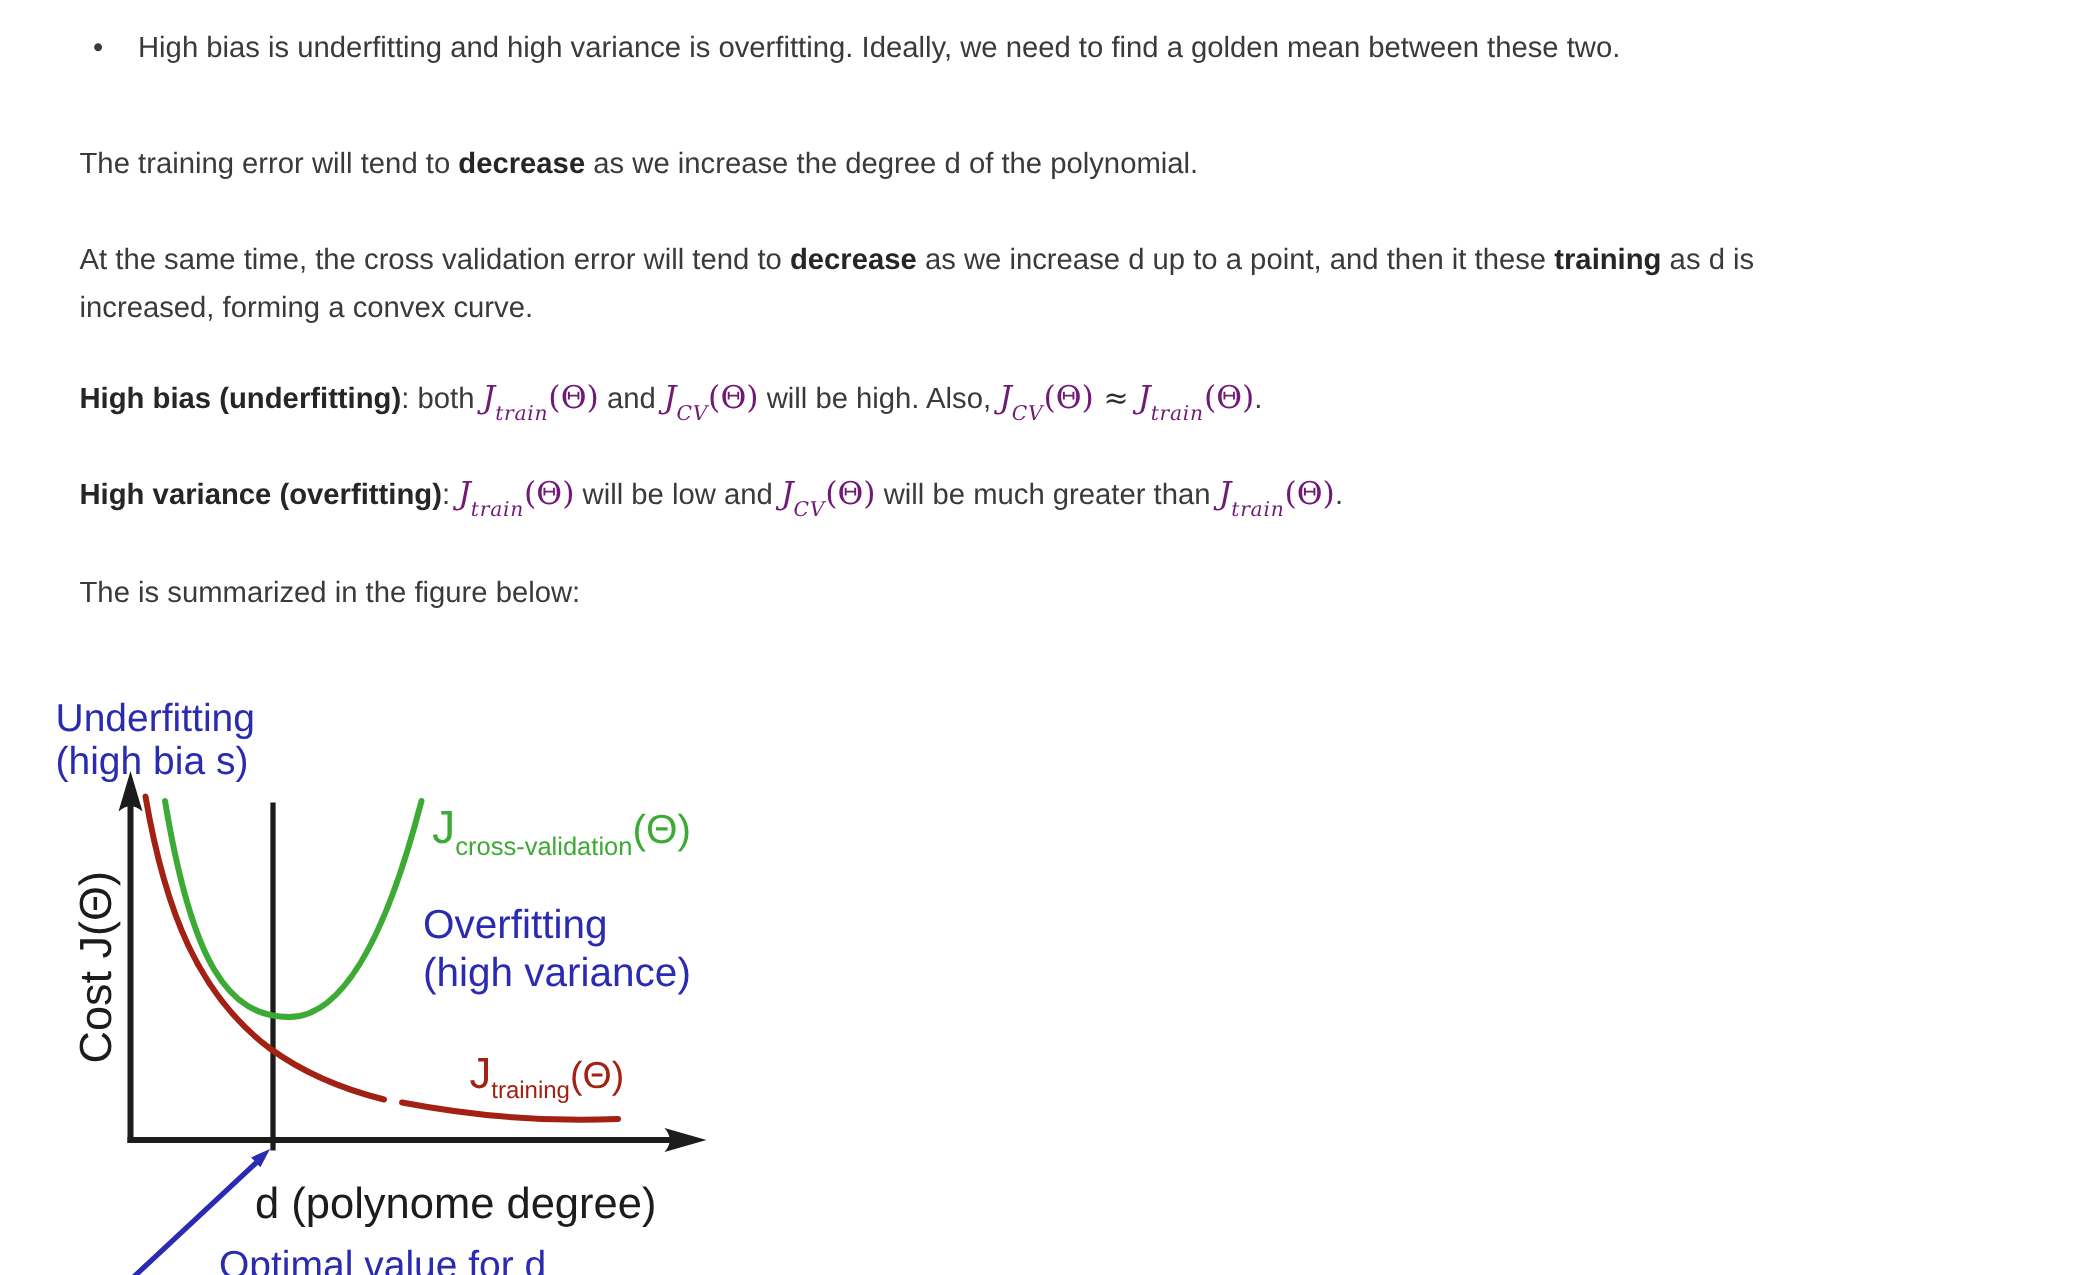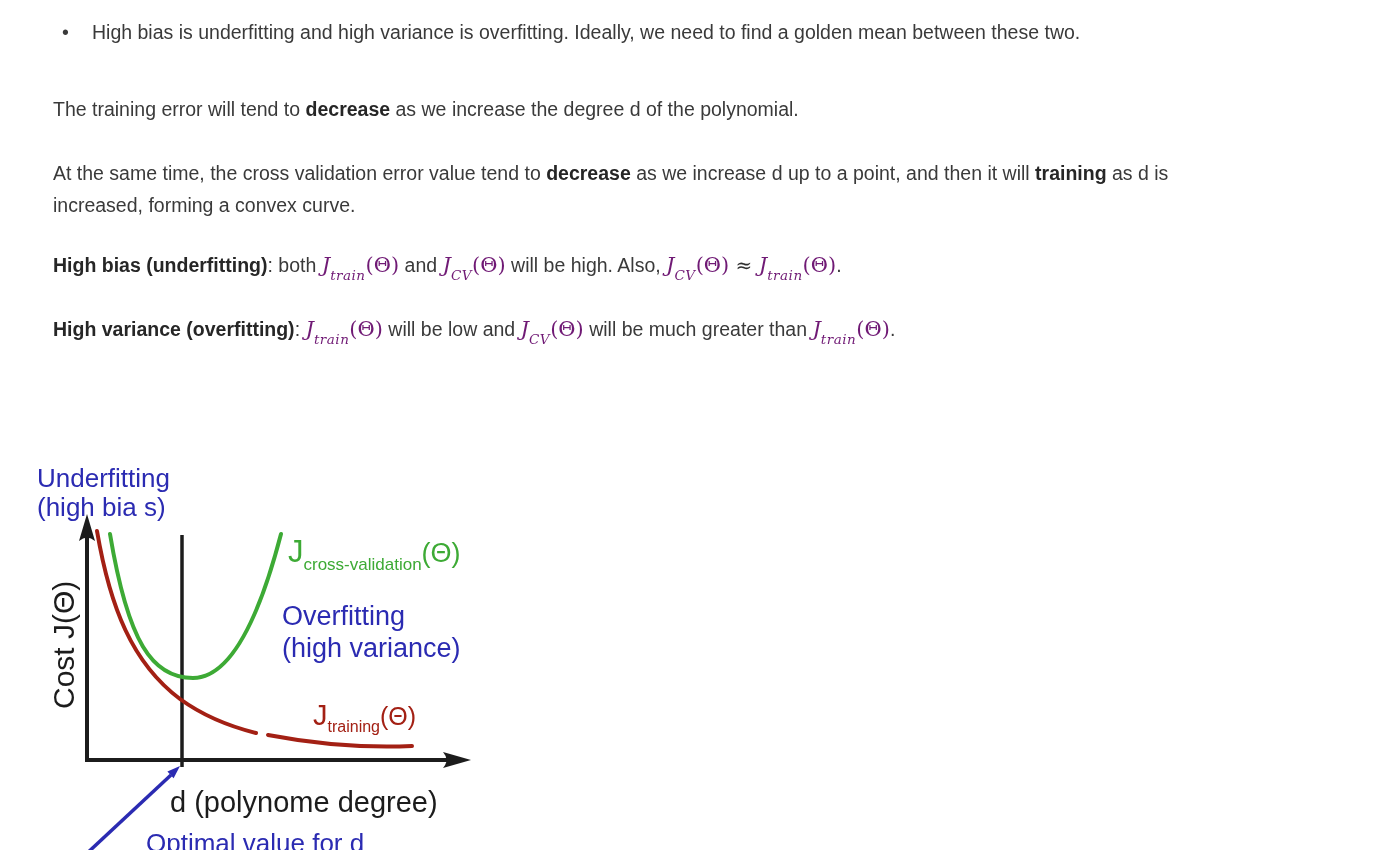--- a/index.html
+++ b/index.html
@@ -29,23 +29,24 @@
 </head>
 <body>
 
 <div class="page">
 
   <div class="bullet-row">
     <span class="dot">•</span><span><span>High bias is underfitting and high variance is overfitting. Ideally, we need to find a golden mean between these two.</span></span>
   </div>
 
   <p class="para" style="top:78px"><span>The training error will tend to </span><strong>decrease</strong><span> as we increase the degree d of the polynomial.</span></p>
-  <p class="para" style="top:142px"><span>At the same time, the cross validation error value tend to </span><strong>decrease</strong><span> as we increase d up to a point, and then it will </span><strong>training</strong><span> as d is increased, forming a convex curve.</span></p>
+  <p class="para" style="top:142px"><span>At the same time, the cross validation error will tend to </span><strong>decrease</strong><span> as we increase d up to a point, and then it these </span><strong>training</strong><span> as d is increased, forming a convex curve.</span></p>
   <p class="para" style="top:234px"><strong>High bias (underfitting)</strong><span>: both </span><span class="math"><span class="mj">J</span><sub class="msub">train</sub><span class="mr">(Θ)</span></span><span> and </span><span class="math"><span class="mj">J</span><sub class="msub">CV</sub><span class="mr">(Θ)</span></span><span> will be high. Also, </span><span class="math"><span class="mj">J</span><sub class="msub">CV</sub><span class="mr">(Θ)</span></span><span class="msym"> ≈ </span><span class="math"><span class="mj">J</span><sub class="msub">train</sub><span class="mr">(Θ)</span></span><span>.</span></p>
   <p class="para" style="top:298px"><strong>High variance (overfitting)</strong><span>: </span><span class="math"><span class="mj">J</span><sub class="msub">train</sub><span class="mr">(Θ)</span></span><span> will be low and </span><span class="math"><span class="mj">J</span><sub class="msub">CV</sub><span class="mr">(Θ)</span></span><span> will be much greater than </span><span class="math"><span class="mj">J</span><sub class="msub">train</sub><span class="mr">(Θ)</span></span><span>.</span></p>
+  <p class="para" style="top:364px"><span>The is summarized in the figure below:</span></p>
 
   <div class="fig">
     <svg width="515" height="425" viewBox="0 0 515 425">
 
       <line x1="57" y1="66" x2="57" y2="305" stroke="#1c1c1c" stroke-width="4"></line>
       <path d="M57,57 L49,84 Q57,77 65,84 Z" fill="#1c1c1c"></path>
       <line x1="55" y1="303" x2="430" y2="303" stroke="#1c1c1c" stroke-width="4"></line>
       <path d="M441,303 L413,295 Q420,303 413,311 Z" fill="#1c1c1c"></path>
 
       <line x1="152" y1="78" x2="152" y2="310" stroke="#1c1c1c" stroke-width="3.5"></line>

